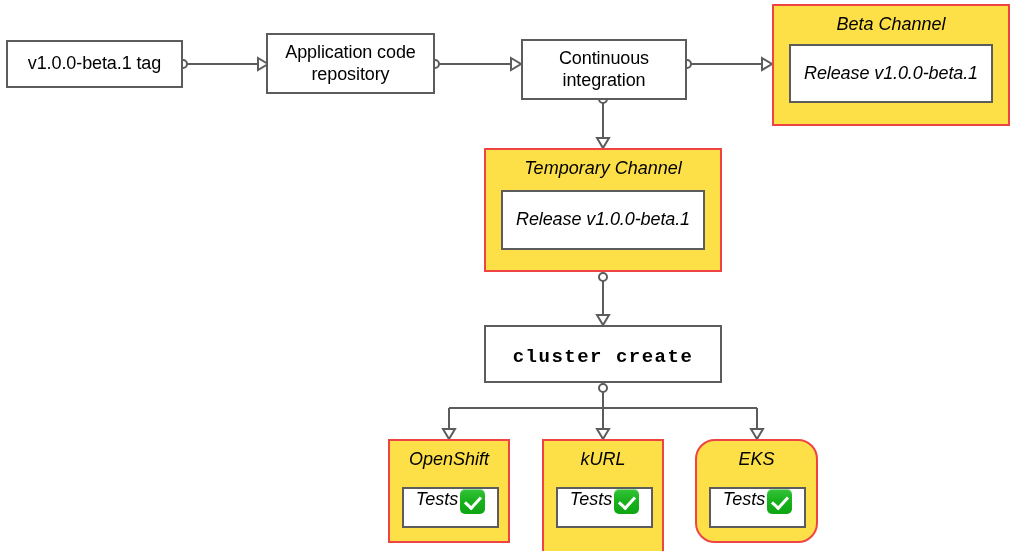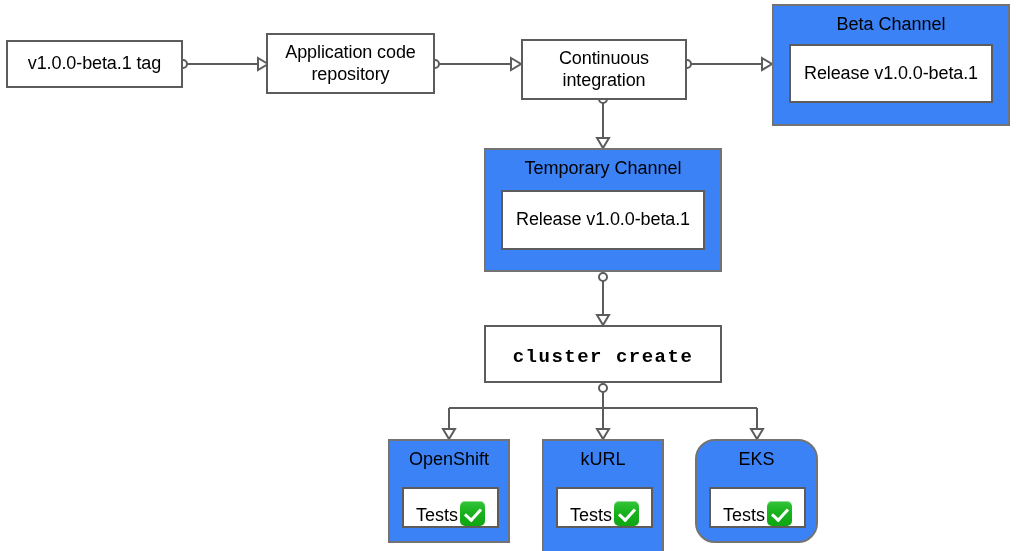--- a/index.html
+++ b/index.html
@@ -32,22 +32,23 @@
     text-align: center;
     color: #000000;
     font-family: "Liberation Sans", sans-serif;
     font-size: 18px;
     line-height: 1.22;
     letter-spacing: -0.1px;
   }
   .group {
     position: absolute;
     box-sizing: border-box;
-    border: 2px solid #737373;
-    background: #3b82f6;
+    border: 2px solid #ef4444;
+    background: #fde047;
+    font-style: italic;
   }
   .group-title {
     position: absolute;
     left: 0;
     right: 0;
     top: 8px;
     text-align: center;
     font-size: 18px;
     color: #000000;
     font-family: "Liberation Sans", sans-serif;
@@ -58,21 +59,21 @@
     font-size: 19px;
     letter-spacing: 1.5px;
     margin-top: 8px;
   }
   .test-box {
     position: absolute;
     box-sizing: border-box;
     border: 2px solid #5c5c5c;
     background: #ffffff;
     display: flex;
-    align-items: flex-end;
+    align-items: flex-start;
     justify-content: center;
     gap: 2px;
     font-size: 18px;
     color: #000000;
   }
   .check-badge {
     display: inline-block;
     width: 25px;
     height: 25px;
     border-radius: 5px;

